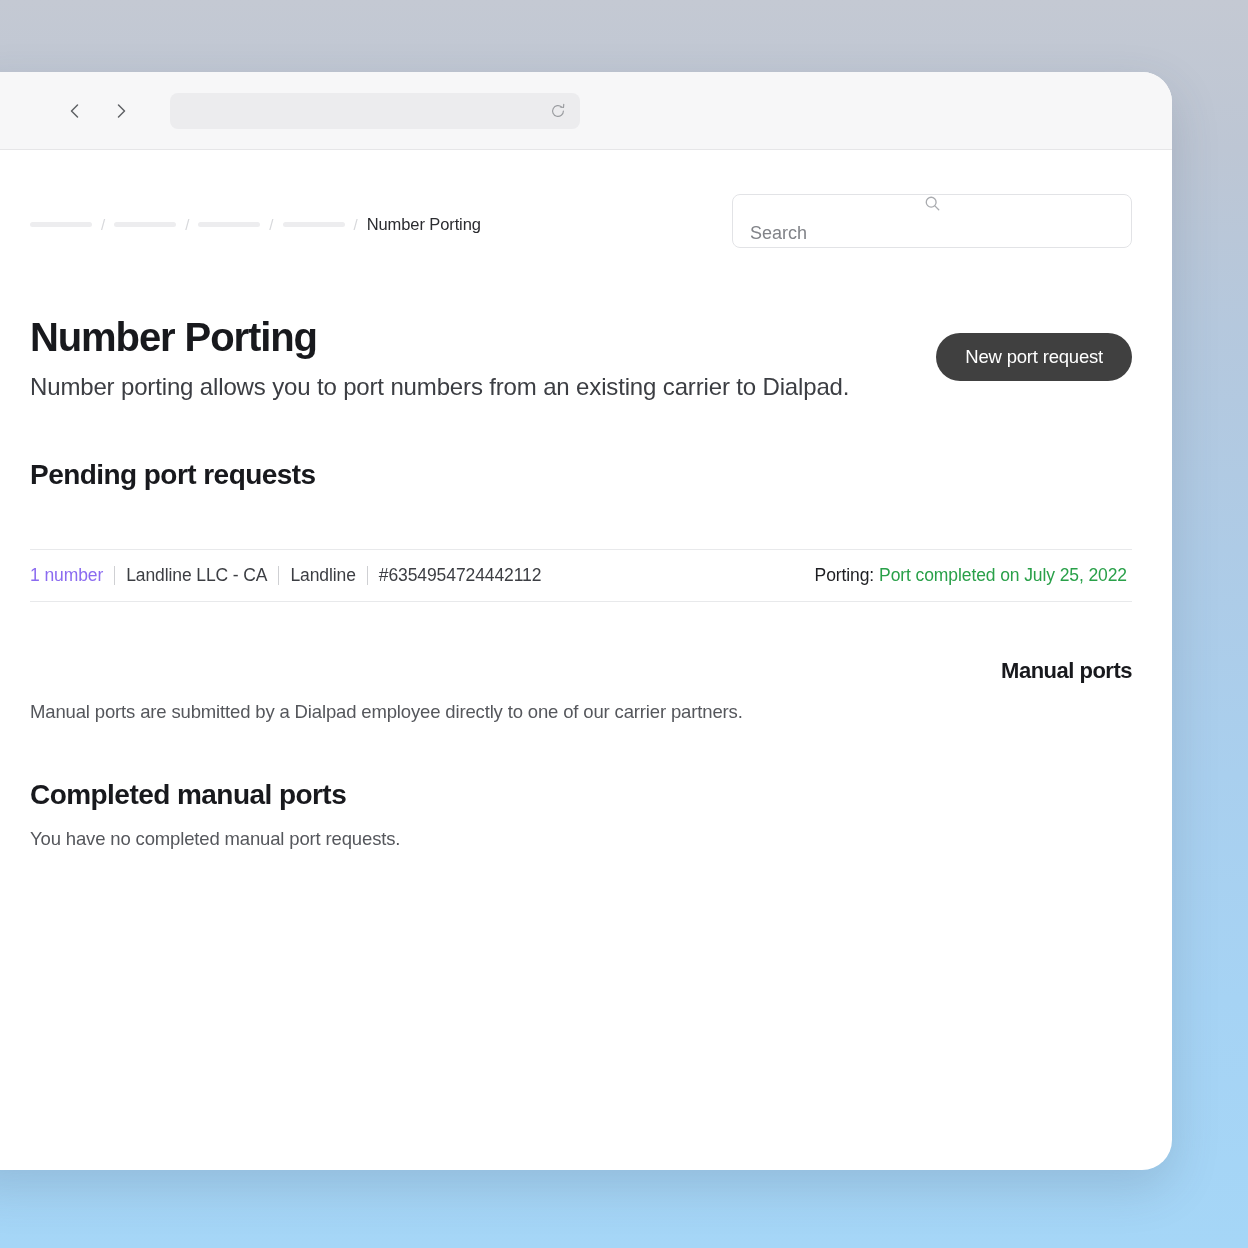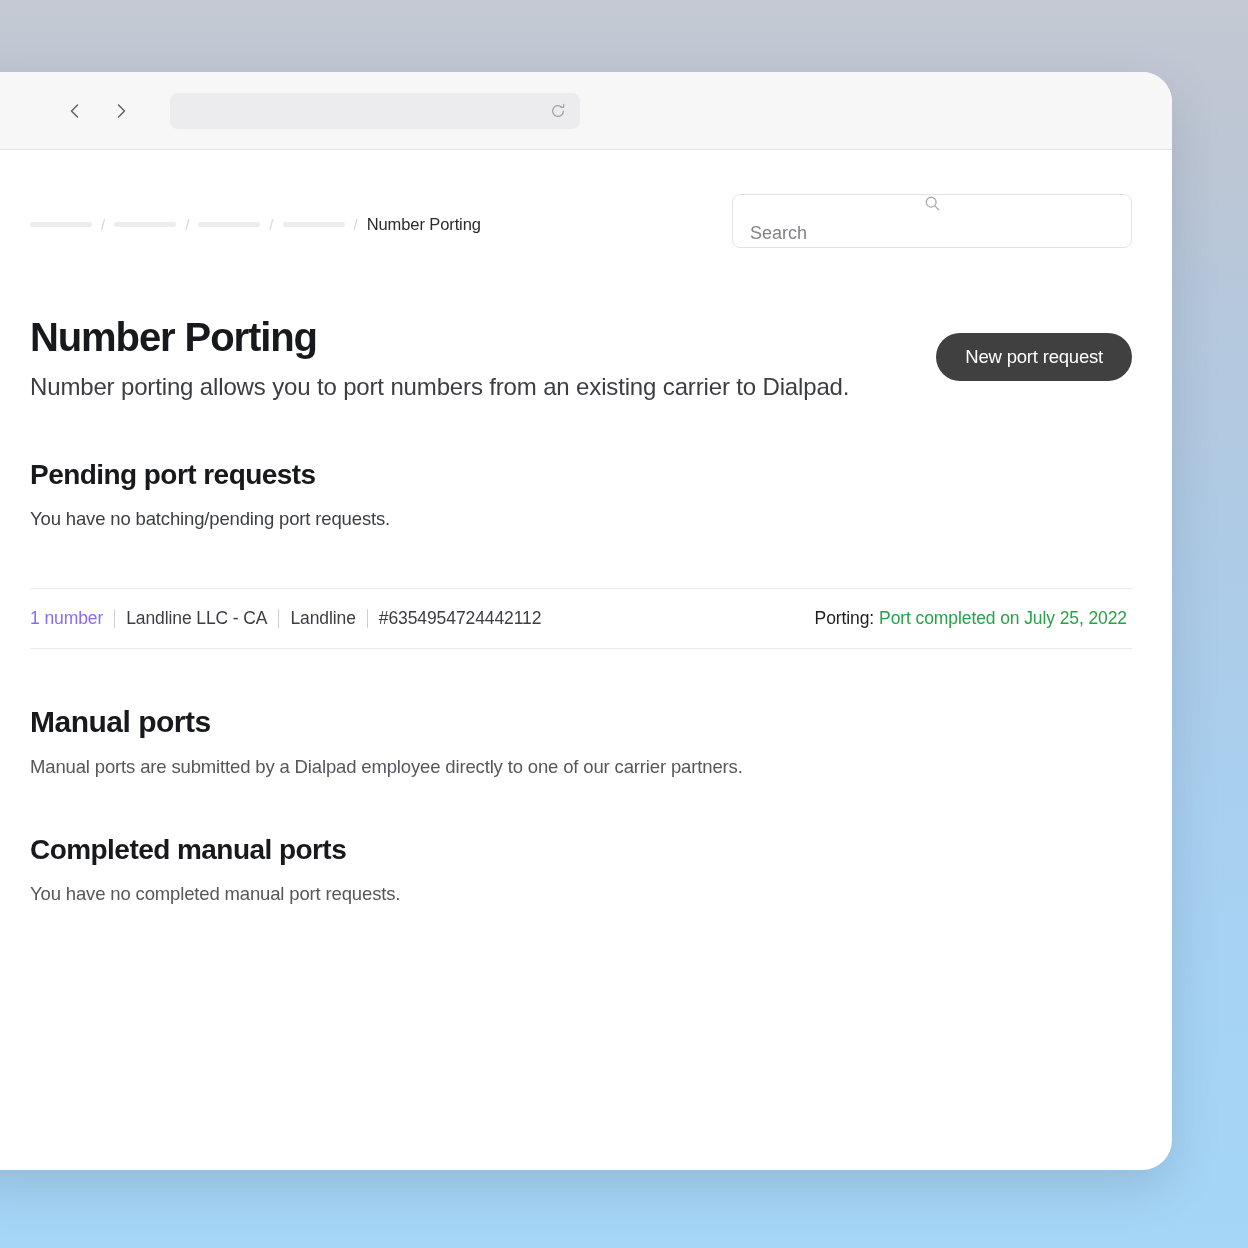--- a/index.html
+++ b/index.html
@@ -195,37 +195,38 @@
   .section { margin-top: 58px; }
   .section.tight { margin-top: 56px; }
 
   .section-title {
     font-size: 28px;
     font-weight: 700;
     color: #18191d;
     letter-spacing: -0.55px;
   }
   .section-title.small {
-    font-size: 30px;
+    font-size: 22px;
     letter-spacing: -0.5px;
+    text-align: right;
   }
   .section-text {
     font-size: 18.5px;
     color: #3c3e43;
     margin-top: 17px;
     letter-spacing: -0.15px;
   }
   .section-text.muted { color: #55575c; }
 
   
   .port-list { margin-top: 25px; }
   .port-row {
     border-top: 1px solid #e8e9eb;
     border-bottom: 1px solid #e8e9eb;
-    height: 61px;
+    height: 53px;
     display: flex;
     align-items: center;
     justify-content: space-between;
     padding-right: 5px;
   }
   .port-meta {
     display: flex;
     align-items: center;
     font-size: 17.5px;
     color: #3c3e43;
@@ -312,21 +313,20 @@
     <div class="title-block">
       <div>
         <h1 class="page-title">Number Porting</h1>
         <p class="page-subtitle">Number porting allows you to port numbers from an existing carrier to Dialpad.</p>
       </div>
       <button class="primary-btn">New port request</button>
     </div>
 
     <div class="section">
       <h2 class="section-title">Pending port requests</h2>
-      <p class="section-text">You have no batching/pending port requests.</p>
     </div>
 
     <div class="section">
       <div class="port-list">
         <div class="port-row">
           <div class="port-meta">
             <a class="port-link">1 number</a>
             <span class="pipe"></span>
             <span>Landline LLC - CA</span>
             <span class="pipe"></span>

